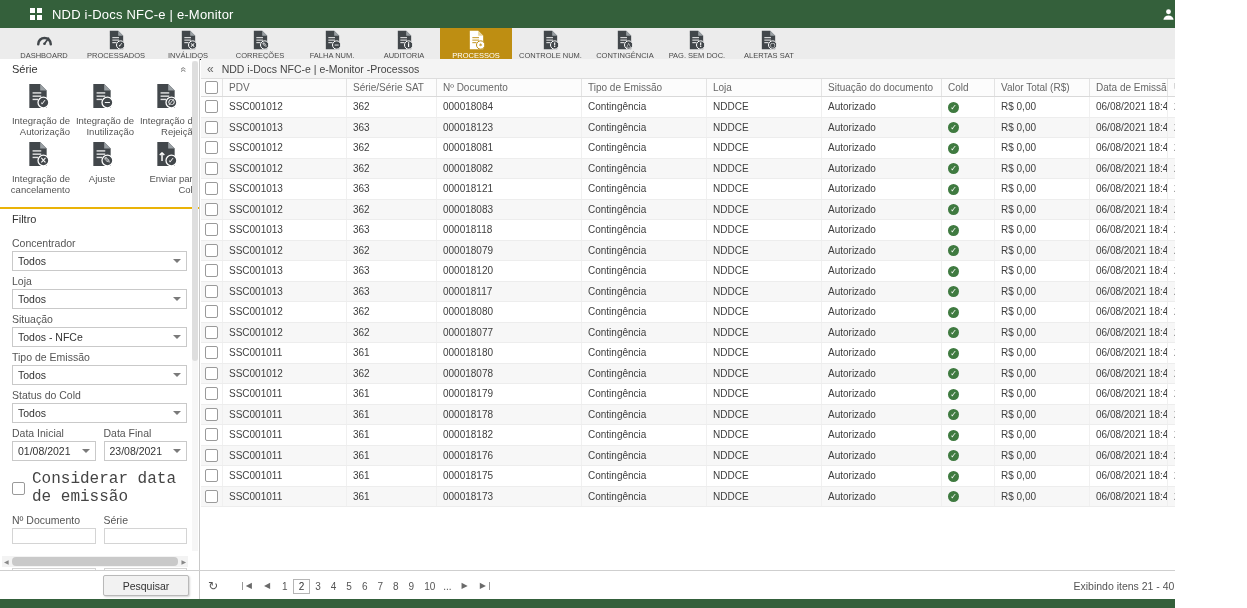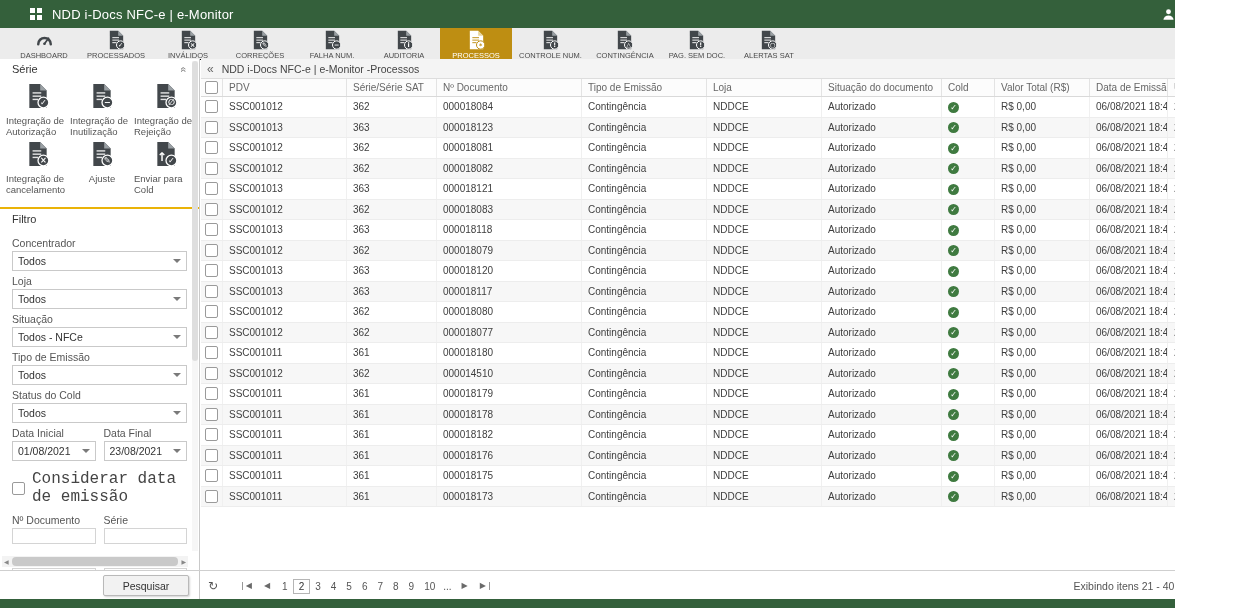--- a/index.html
+++ b/index.html
@@ -26,21 +26,21 @@
   .rtab svg{width:19px;height:20px;display:block;}
   .ribbon-collapse{margin-left:auto;align-self:center;margin-right:14px;color:#666;font-size:11px;transform:rotate(90deg);cursor:pointer;}
 
   
   #sidebar{position:absolute;left:0;top:59px;width:200px;height:511px;background:#fff;border-right:1px solid #c9c9c9;box-sizing:border-box;}
   .side-sec{padding:4px 12px;font-size:11px;color:#333;display:flex;align-items:center;}
   .sec-chev{margin-left:auto;color:#777;font-size:10px;transform:rotate(90deg);cursor:pointer;}
   #actions-grid{display:grid;grid-template-columns:64px 64px 64px;justify-content:space-between;padding:2px 6px 4px;}
   .action{display:flex;flex-direction:column;align-items:center;cursor:pointer;padding:2px 0;}
   .action svg{width:24px;height:26px;}
-  .action .albl{font-size:9.5px;line-height:11px;color:#555;text-align:left;margin-top:4px;}
+  .action .albl{font-size:9.5px;line-height:11px;color:#555;text-align:right;margin-top:4px;}
   #filtro-hdr{border-top:2px solid #eab308;margin-top:6px;align-items:flex-end;}
   #filters{padding:4px 12px 0 12px;}
   .flabel{font-size:10.5px;color:#555;margin:4px 0 2px;}
   .fselect{height:18px;border:1px solid #c9c9c9;background:#fff;display:flex;align-items:center;padding:0 5px;cursor:pointer;}
   .fselect .fvalue{font-size:10.5px;color:#333;}
   .dd-arrow{margin-left:auto;width:0;height:0;border-left:4px solid transparent;border-right:4px solid transparent;border-top:4px solid #7a7a7a;}
   .frow{display:flex;gap:8px;}
   .frow .half{flex:1;min-width:0;}
   .fcheck{display:flex;align-items:center;gap:7px;margin:9px 0 4px;cursor:pointer;}
   .cb{width:11px;height:11px;border:1px solid #9a9a9a;background:#fff;border-radius:2px;flex:0 0 auto;}
@@ -668,21 +668,21 @@
           <div class="cell">R$ 0,00</div>
           <div class="cell">06/08/2021 18:4</div>
           <div class="cell">20/08/2021 21:2</div>
         </div>
         <div class="t-row" style="grid-template-columns: 22px 124px 90px 145px 125px 115px 120px 53px 95px 78px 71px;">
           <div class="cell cbx">
             <span class="cb"></span>
           </div>
           <div class="cell">SSC001012</div>
           <div class="cell">362</div>
-          <div class="cell">000014510</div>
+          <div class="cell">000018078</div>
           <div class="cell">Contingência</div>
           <div class="cell">NDDCE</div>
           <div class="cell">Autorizado</div>
           <div class="cell"><span class="cold-badge">✓</span></div>
           <div class="cell">R$ 0,00</div>
           <div class="cell">06/08/2021 18:4</div>
           <div class="cell">20/08/2021 21:2</div>
         </div>
         <div class="t-row" style="grid-template-columns: 22px 124px 90px 145px 125px 115px 120px 53px 95px 78px 71px;">
           <div class="cell cbx">

